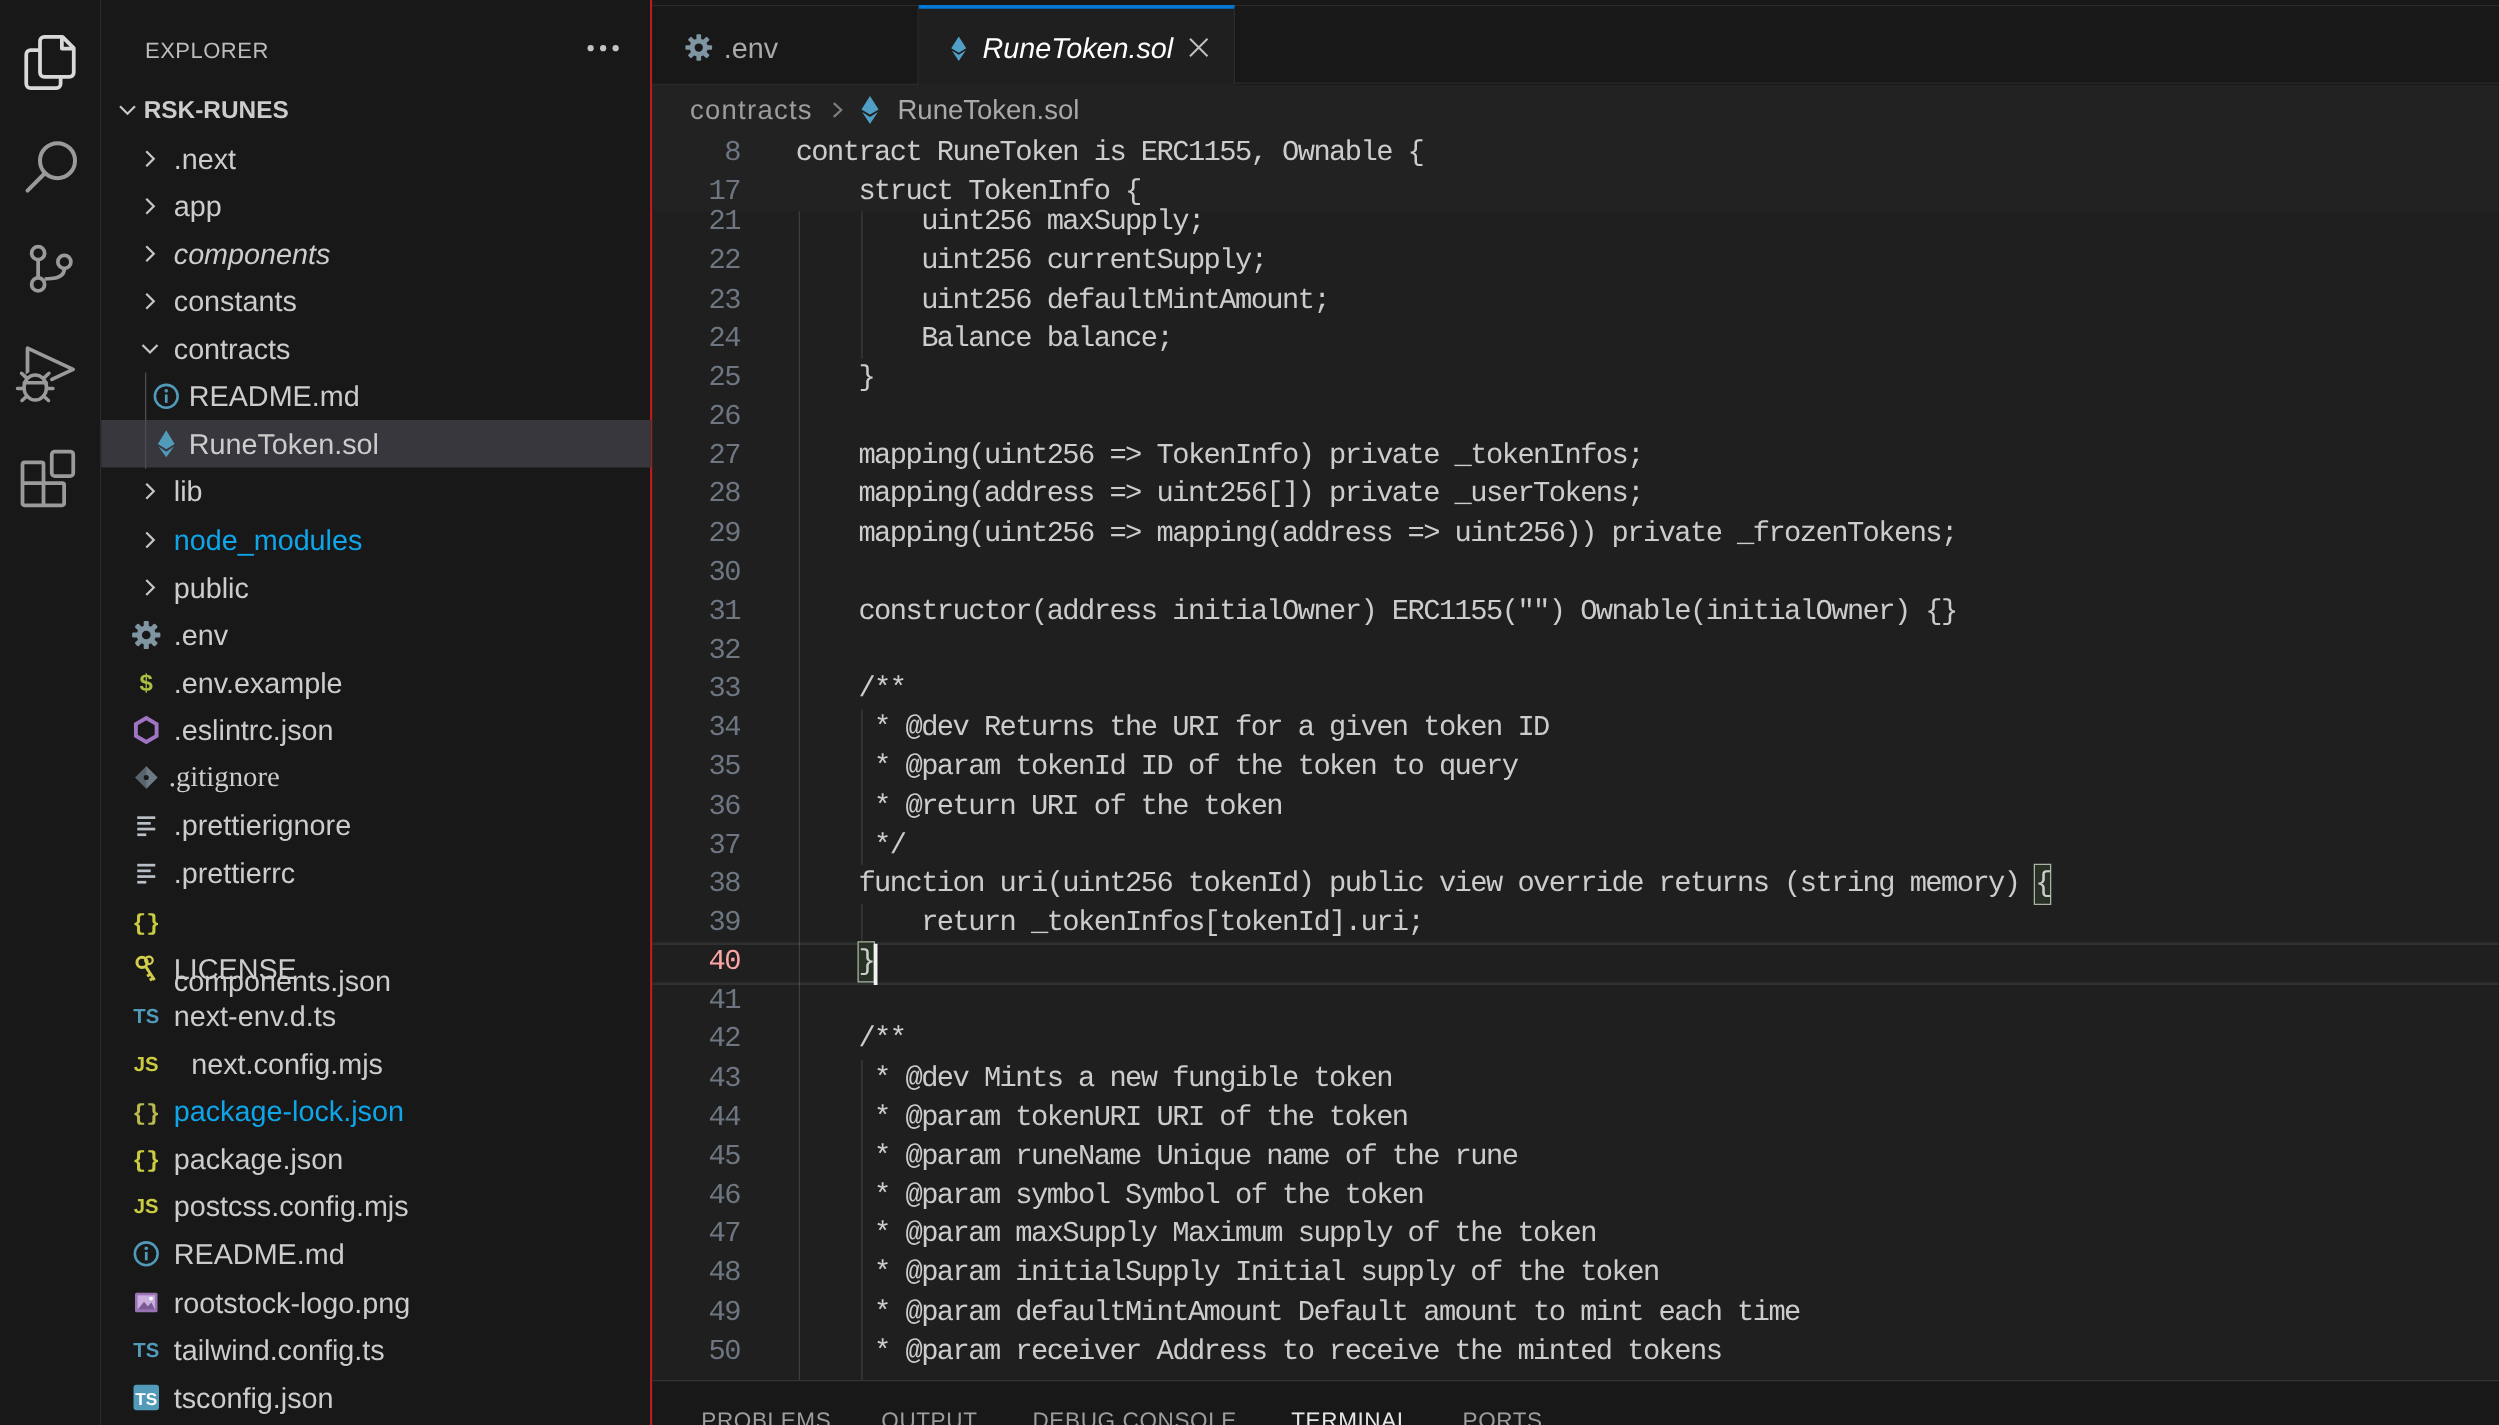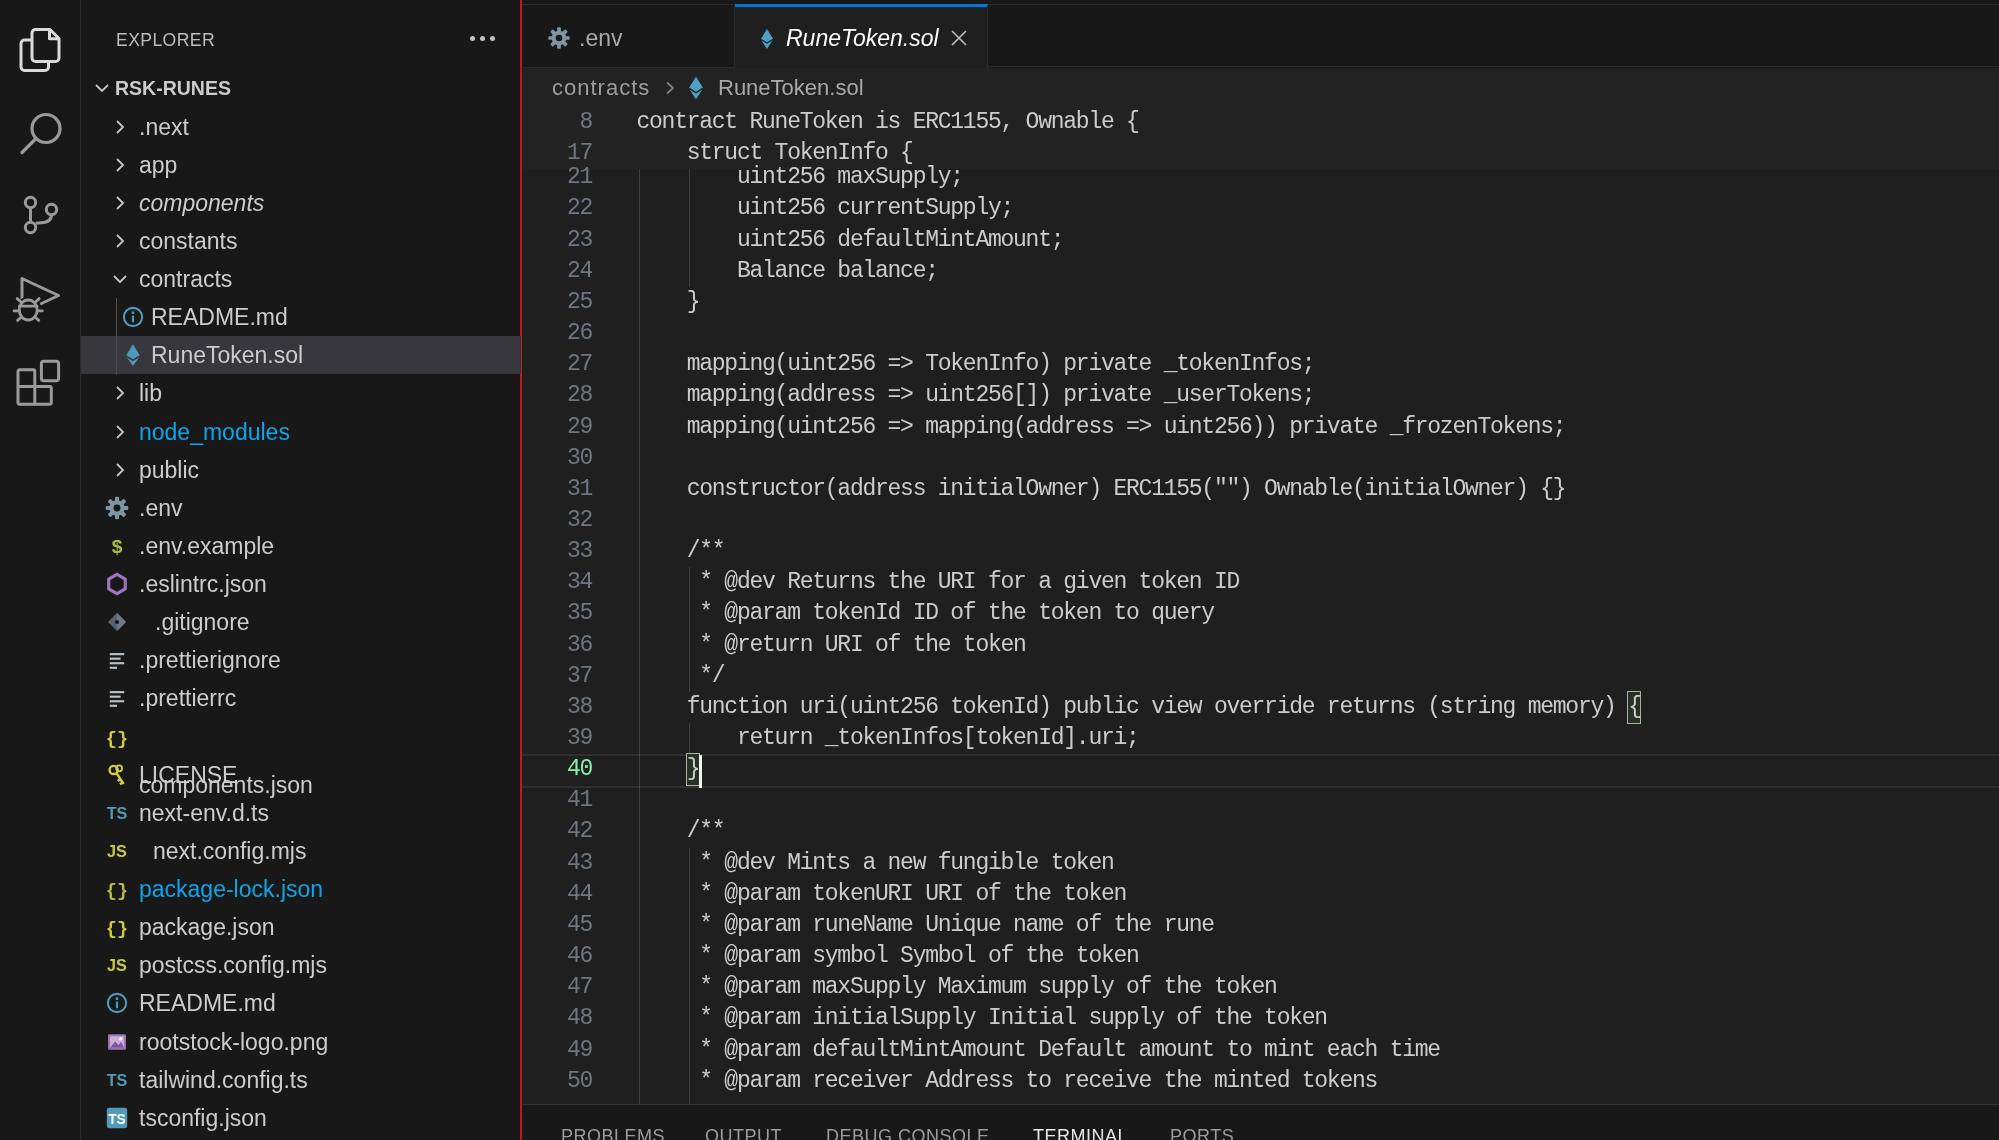--- a/index.html
+++ b/index.html
@@ -188,21 +188,21 @@
             <path d="M10 2 L16.9 6 V14 L10 18 L3.1 14 V6 Z" fill="none" stroke="#a074c4" stroke-width="2.6"></path>
           </svg>
           <span class="lbl" style="left:58px;">.eslintrc.json</span>
         </div>
 <div class="row">
           <svg class="ficon" style="left:24px" viewBox="0 0 20 20">
             <path d="M10 2.5 L17.5 10 L10 17.5 L2.5 10 Z" fill="#57646e"></path>
             <path d="M10 2.5 L17.5 10 L10 17.5 Z" fill="#6c7a85"></path>
             <circle cx="10" cy="10" r="1.7" fill="#181818"></circle>
           </svg>
-          <span class="lbl" style="left:74px;">.gitignore</span>
+          <span class="lbl" style="left:54px;font-family:Liberation Serif, serif;">.gitignore</span>
         </div>
 <div class="row">
           <svg class="ficon" style="left:24px" viewBox="0 0 20 20">
             <rect x="4" y="4.2" width="12" height="1.8" fill="#b8bfc6"></rect>
             <rect x="4" y="8" width="9" height="1.8" fill="#b8bfc6"></rect>
             <rect x="4" y="11.8" width="12" height="1.8" fill="#b8bfc6"></rect>
             <rect x="4" y="15.6" width="6" height="1.8" fill="#b8bfc6"></rect>
           </svg>
           <span class="lbl" style="left:58px;">.prettierignore</span>
         </div>
@@ -348,21 +348,21 @@
 <div class="codeline" style="top:442.65px"><span class="lnum">30</span><span class="ltext"></span></div>
 <div class="codeline" style="top:473.80px"><span class="lnum">31</span><span class="ltext">    constructor(address initialOwner) ERC1155("") Ownable(initialOwner) {}</span></div>
 <div class="codeline" style="top:504.95px"><span class="lnum">32</span><span class="ltext"></span></div>
 <div class="codeline" style="top:536.10px"><span class="lnum">33</span><span class="ltext">    /**</span></div>
 <div class="codeline" style="top:567.25px"><span class="lnum">34</span><span class="ltext">     * @dev Returns the URI for a given token ID</span></div>
 <div class="codeline" style="top:598.40px"><span class="lnum">35</span><span class="ltext">     * @param tokenId ID of the token to query</span></div>
 <div class="codeline" style="top:629.55px"><span class="lnum">36</span><span class="ltext">     * @return URI of the token</span></div>
 <div class="codeline" style="top:660.70px"><span class="lnum">37</span><span class="ltext">     */</span></div>
 <div class="codeline" style="top:691.85px"><span class="lnum">38</span><span class="ltext">    function uri(uint256 tokenId) public view override returns (string memory) {</span></div>
 <div class="codeline" style="top:723.00px"><span class="lnum">39</span><span class="ltext">        return _tokenInfos[tokenId].uri;</span></div>
-<div class="codeline" style="top:754.15px"><span class="lnum" style="color:#86efac">40</span><span class="ltext">    }</span></div>
+<div class="codeline" style="top:754.15px"><span class="lnum" style="color:#fca5a5">40</span><span class="ltext">    }</span></div>
 <div class="codeline" style="top:785.30px"><span class="lnum">41</span><span class="ltext"></span></div>
 <div class="codeline" style="top:816.45px"><span class="lnum">42</span><span class="ltext">    /**</span></div>
 <div class="codeline" style="top:847.60px"><span class="lnum">43</span><span class="ltext">     * @dev Mints a new fungible token</span></div>
 <div class="codeline" style="top:878.75px"><span class="lnum">44</span><span class="ltext">     * @param tokenURI URI of the token</span></div>
 <div class="codeline" style="top:909.90px"><span class="lnum">45</span><span class="ltext">     * @param runeName Unique name of the rune</span></div>
 <div class="codeline" style="top:941.05px"><span class="lnum">46</span><span class="ltext">     * @param symbol Symbol of the token</span></div>
 <div class="codeline" style="top:972.20px"><span class="lnum">47</span><span class="ltext">     * @param maxSupply Maximum supply of the token</span></div>
 <div class="codeline" style="top:1003.35px"><span class="lnum">48</span><span class="ltext">     * @param initialSupply Initial supply of the token</span></div>
 <div class="codeline" style="top:1034.50px"><span class="lnum">49</span><span class="ltext">     * @param defaultMintAmount Default amount to mint each time</span></div>
 <div class="codeline" style="top:1065.65px"><span class="lnum">50</span><span class="ltext">     * @param receiver Address to receive the minted tokens</span></div>

